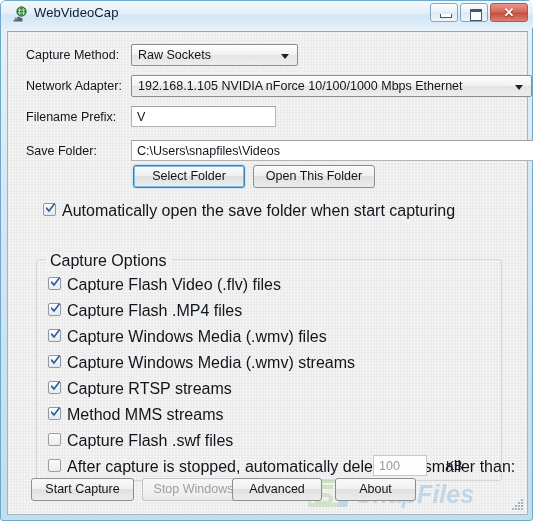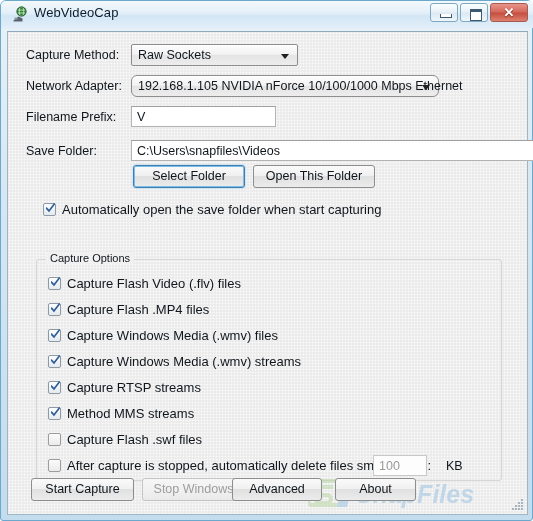--- a/index.html
+++ b/index.html
@@ -174,38 +174,38 @@
     background: linear-gradient(180deg, #fdfefe 0%, #eef2f5 60%, #e4eaef 100%);
   }
   .cbox.off { background: linear-gradient(180deg, #fbfbfb 0%, #f1f1f1 60%, #ebebeb 100%);
               border-color: #9c9c9c; }
   .cbox .tick {
     position: absolute; left: 2px; top: -1px;
     width: 9px; height: 11px;
   }
   .cb-row .cbl {
     position: absolute; left: 19px; top: 0px;
-    font-size: 13px; color: #10161c;
+    font-size: 16px; color: #10161c;
     white-space: nowrap;
   }
 
   
   #groupbox {
     position: absolute;
     left: 28px; top: 227px;
     width: 466px; height: 222px;
     box-sizing: border-box;
     border: 1px solid #d6d6d6;
     border-radius: 3px;
   }
   #group-legend {
     position: absolute;
     left: 38px; top: 220px;
     padding: 0 4px;
-    font-size: 11px; color: #10161c;
+    font-size: 16px; color: #10161c;
     background-color: #f0f0f0;
     background-image:
       radial-gradient(rgba(255,255,255,.75) 0.5px, transparent 0.6px),
       radial-gradient(rgba(190,190,190,.40) 0.5px, transparent 0.6px);
     background-size: 3px 3px, 3px 3px;
     white-space: nowrap;
   }
 
   
   #watermark {
@@ -250,21 +250,21 @@
 
   <div id="client">
 
     <div class="lbl" style="left:18px; top:16px;">Capture Method:</div>
     <div class="combo" style="left:123px; top:12px; width:167px;">
       <span class="ctext">Raw Sockets</span>
       <span class="arrow"></span>
     </div>
 
     <div class="lbl" style="left:18px; top:47px;">Network Adapter:</div>
-    <div class="combo" style="left:123px; top:43px; width:308px;border-radius:6px;">
+    <div class="combo" style="left:123px; top:43px; width:401px;">
       <span class="ctext">192.168.1.105   NVIDIA nForce 10/100/1000 Mbps Ethernet</span>
       <span class="arrow"></span>
     </div>
 
     <div class="lbl" style="left:18px; top:78px;">Filename Prefix:</div>
     <div class="textbox" style="left:123px; top:74px; width:145px;">
       <span class="tval">V</span>
     </div>
 
     <div class="lbl" style="left:18px; top:112px;">Save Folder:</div>

